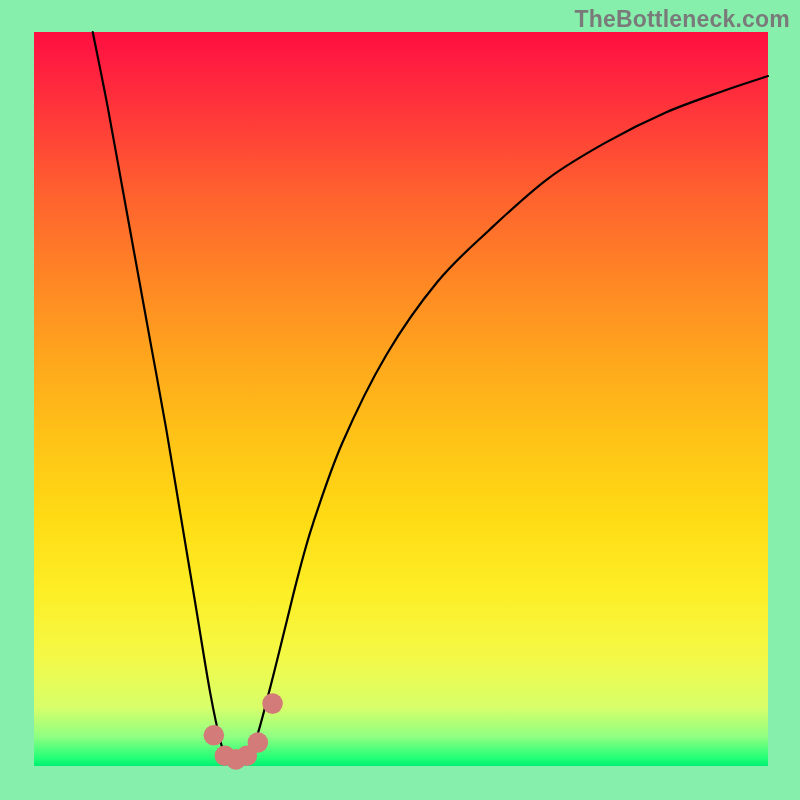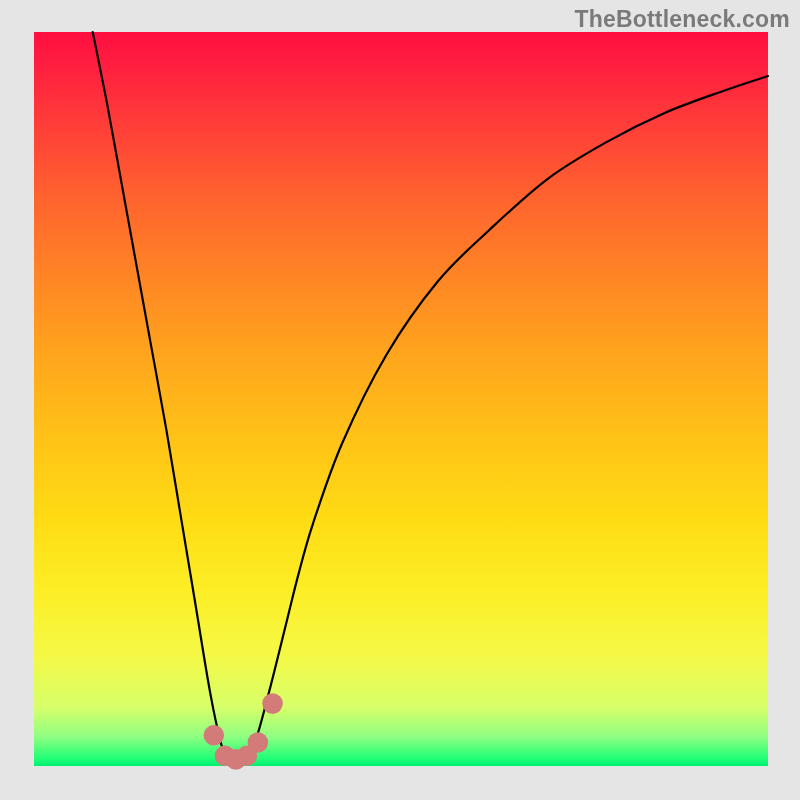--- a/index.html
+++ b/index.html
@@ -9,21 +9,21 @@
     height: 800px;
     background: #000000;
     overflow: hidden;
   }
   .frame {
     position: absolute;
     left: 0;
     top: 0;
     width: 800px;
     height: 800px;
-    background: #e5e5e5;
+    background: #86efac;
   }
   .plot-area {
     position: absolute;
     left: 34px;
     top: 32px;
     width: 734px;
     height: 734px;
     
     background: linear-gradient(
       to bottom,

